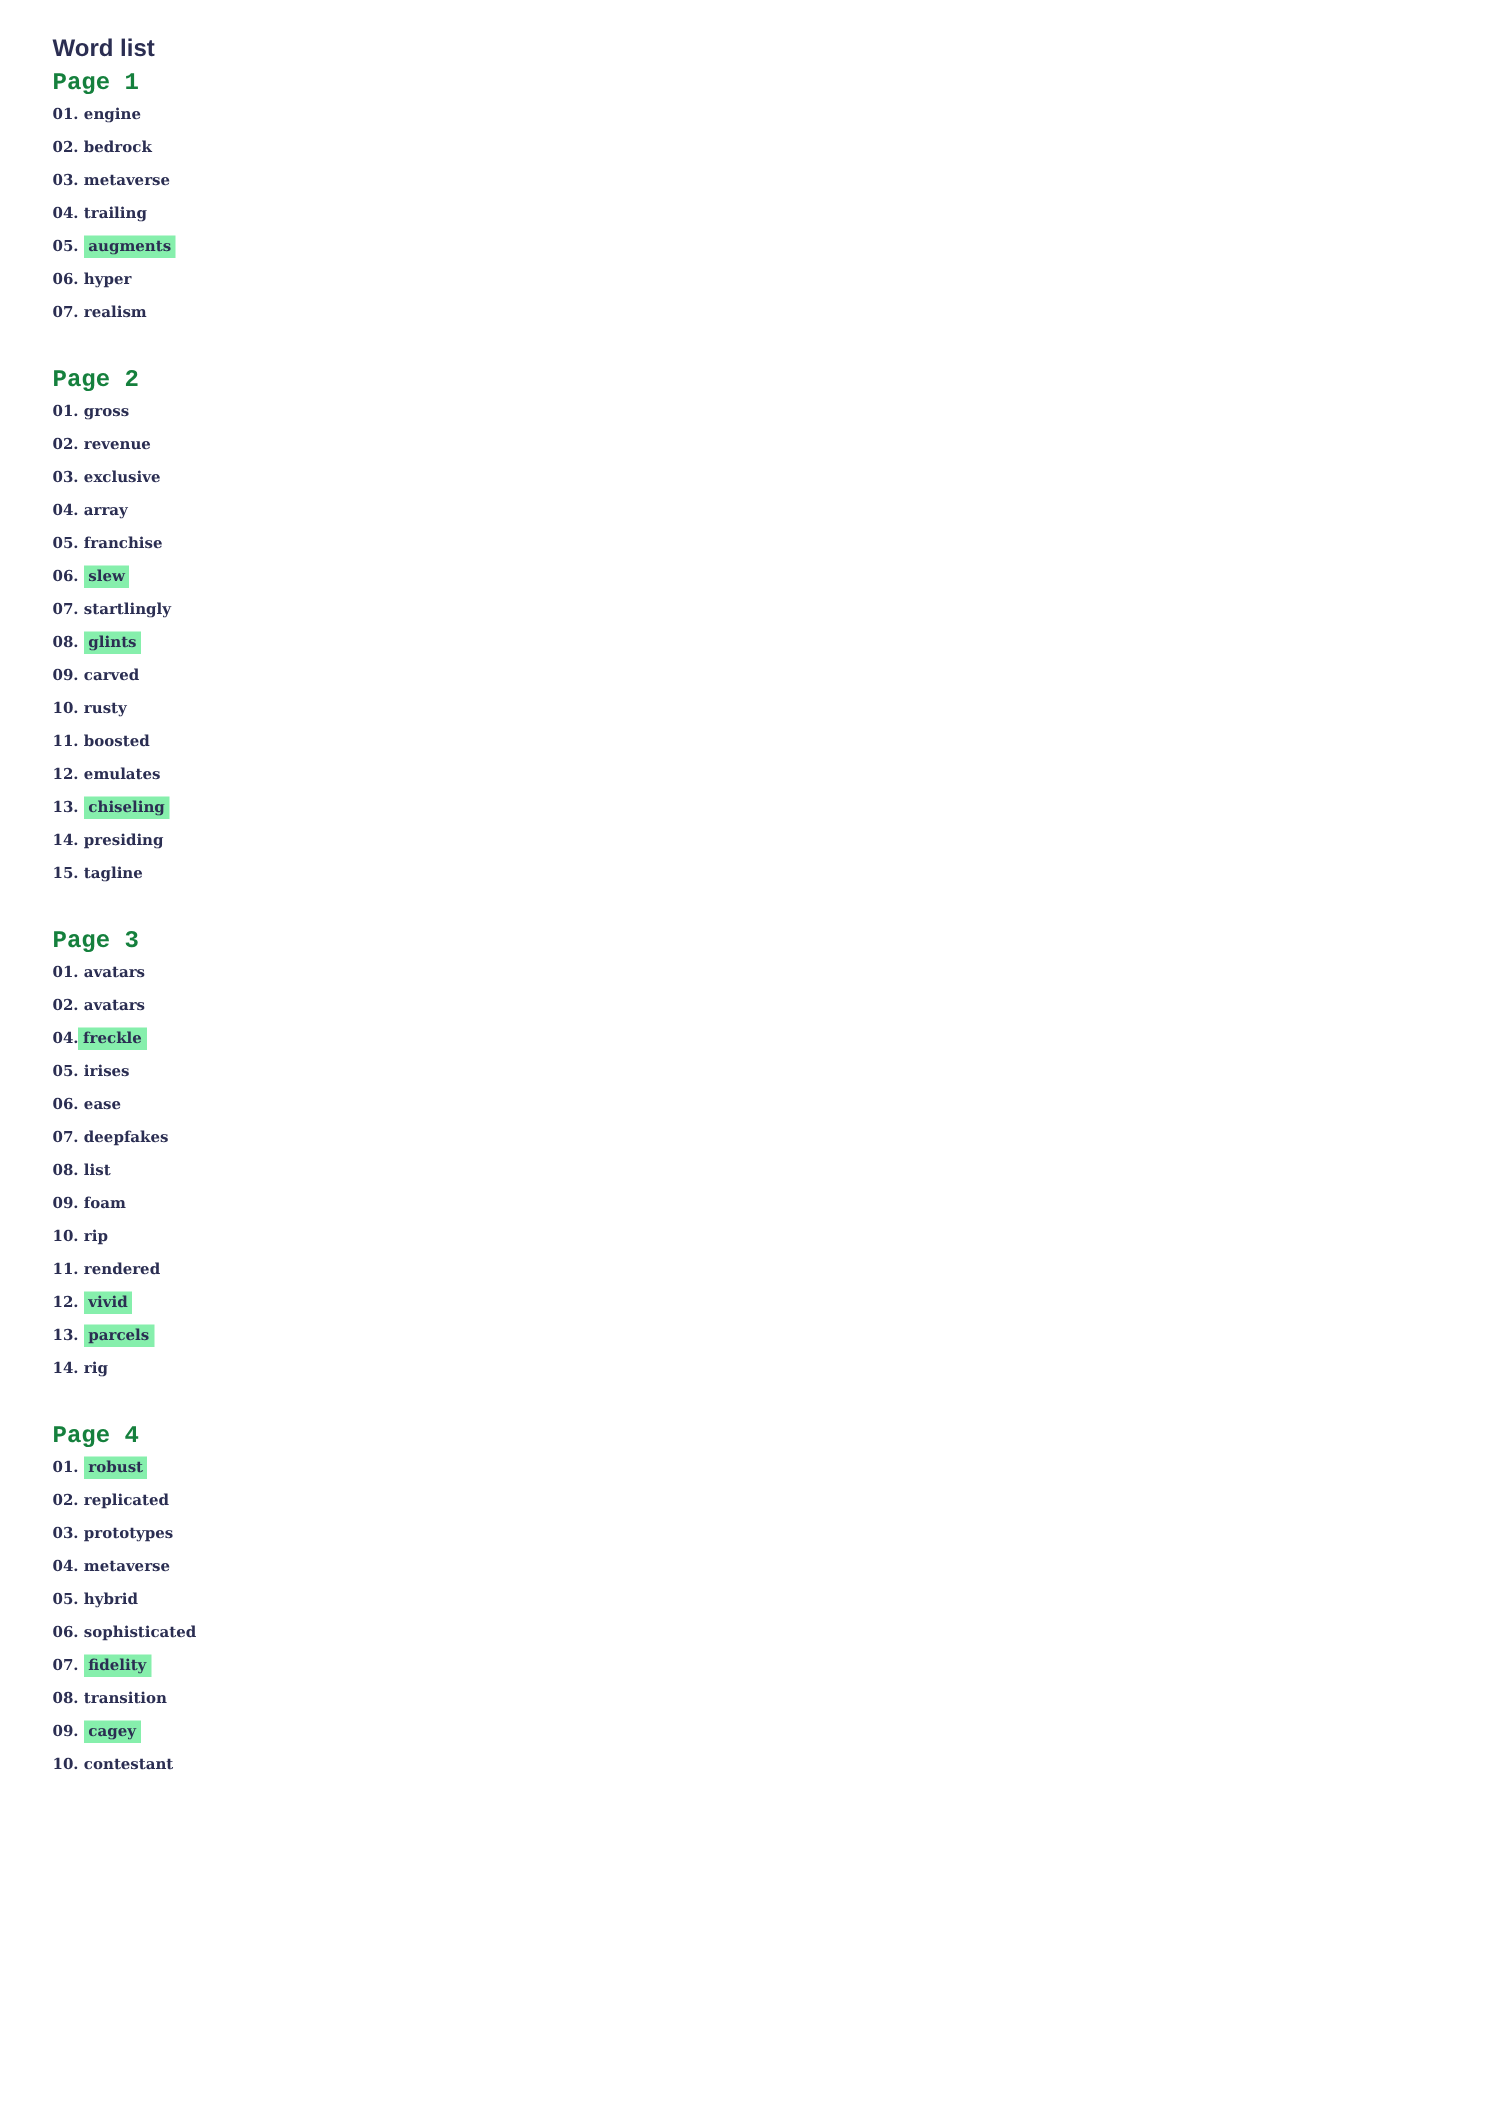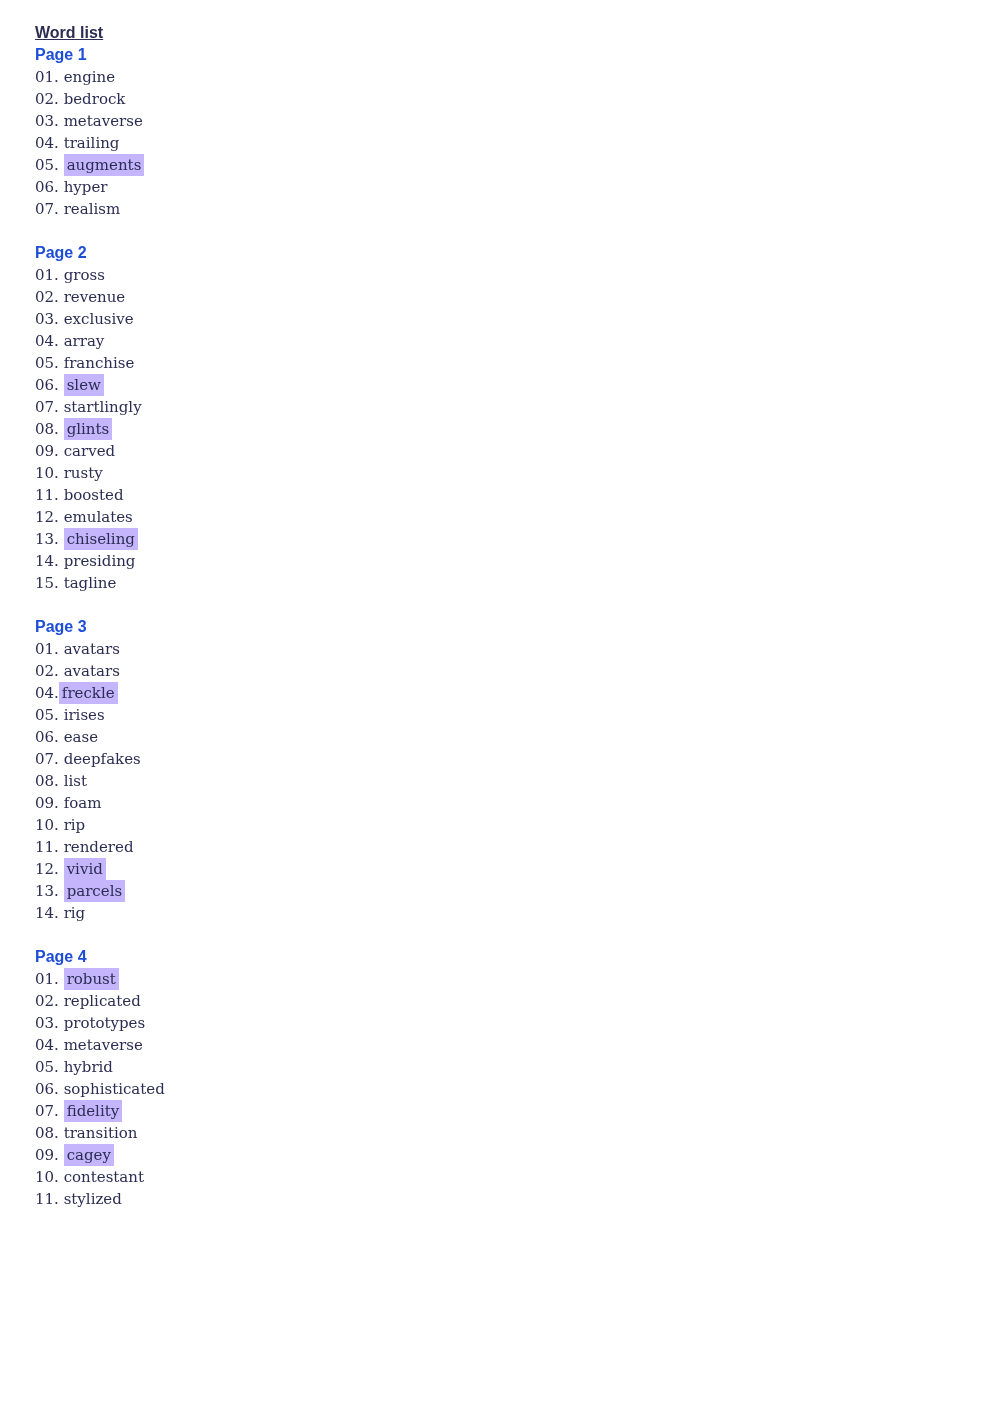--- a/index.html
+++ b/index.html
@@ -15,46 +15,45 @@
   .doc {
     padding: 22px 0 0 35px;
     color: #2b2e52;
   }
   .title {
     font-family: "Liberation Sans", sans-serif;
     font-weight: 700;
     font-size: 16px;
     line-height: 22px;
     color: #2b2e52;
-    text-decoration: underline;
   }
   .page-section { margin: 0; }
   .page-section:not(:first-child) { margin-top: 22px; }
   .section-header {
-    font-family: Liberation Sans, sans-serif;
+    font-family: Liberation Mono, monospace;
     font-weight: 700;
     font-size: 16px;
     line-height: 22px;
-    color: #1d4ed8;
+    color: #15803d;
   }
   ul.word-items {
     list-style: none;
     margin: 0;
     padding: 0;
   }
   li.word-item {
     font-family: "DejaVu Serif", serif;
-    font-weight: 400;
-    font-size: 15px;
+    font-weight: 700;
+    font-size: 10px;
     line-height: 22px;
     color: #2b2e52;
     white-space: pre;
   }
   .word.hl {
-    background: #c4b5fd;
+    background: #86efac;
     padding: 2px 3px;
   }
 </style>
 </head>
 <body>
 
 <div class="doc">
   <div class="title">Word list</div>
   <div id="sections">
   <section class="page-section">
@@ -159,17 +158,16 @@
   <li class="word-item"><span class="num">06.</span><span class="sep"> </span><span class="word">sophisticated</span></li>
 
   <li class="word-item"><span class="num">07.</span><span class="sep"> </span><span class="word hl">fidelity</span></li>
 
   <li class="word-item"><span class="num">08.</span><span class="sep"> </span><span class="word">transition</span></li>
 
   <li class="word-item"><span class="num">09.</span><span class="sep"> </span><span class="word hl">cagey</span></li>
 
   <li class="word-item"><span class="num">10.</span><span class="sep"> </span><span class="word">contestant</span></li>
 
-  <li class="word-item"><span class="num">11.</span><span class="sep"> </span><span class="word">stylized</span></li>
 </ul>
   </section>
 </div>
 </div>
 
 </body></html>

